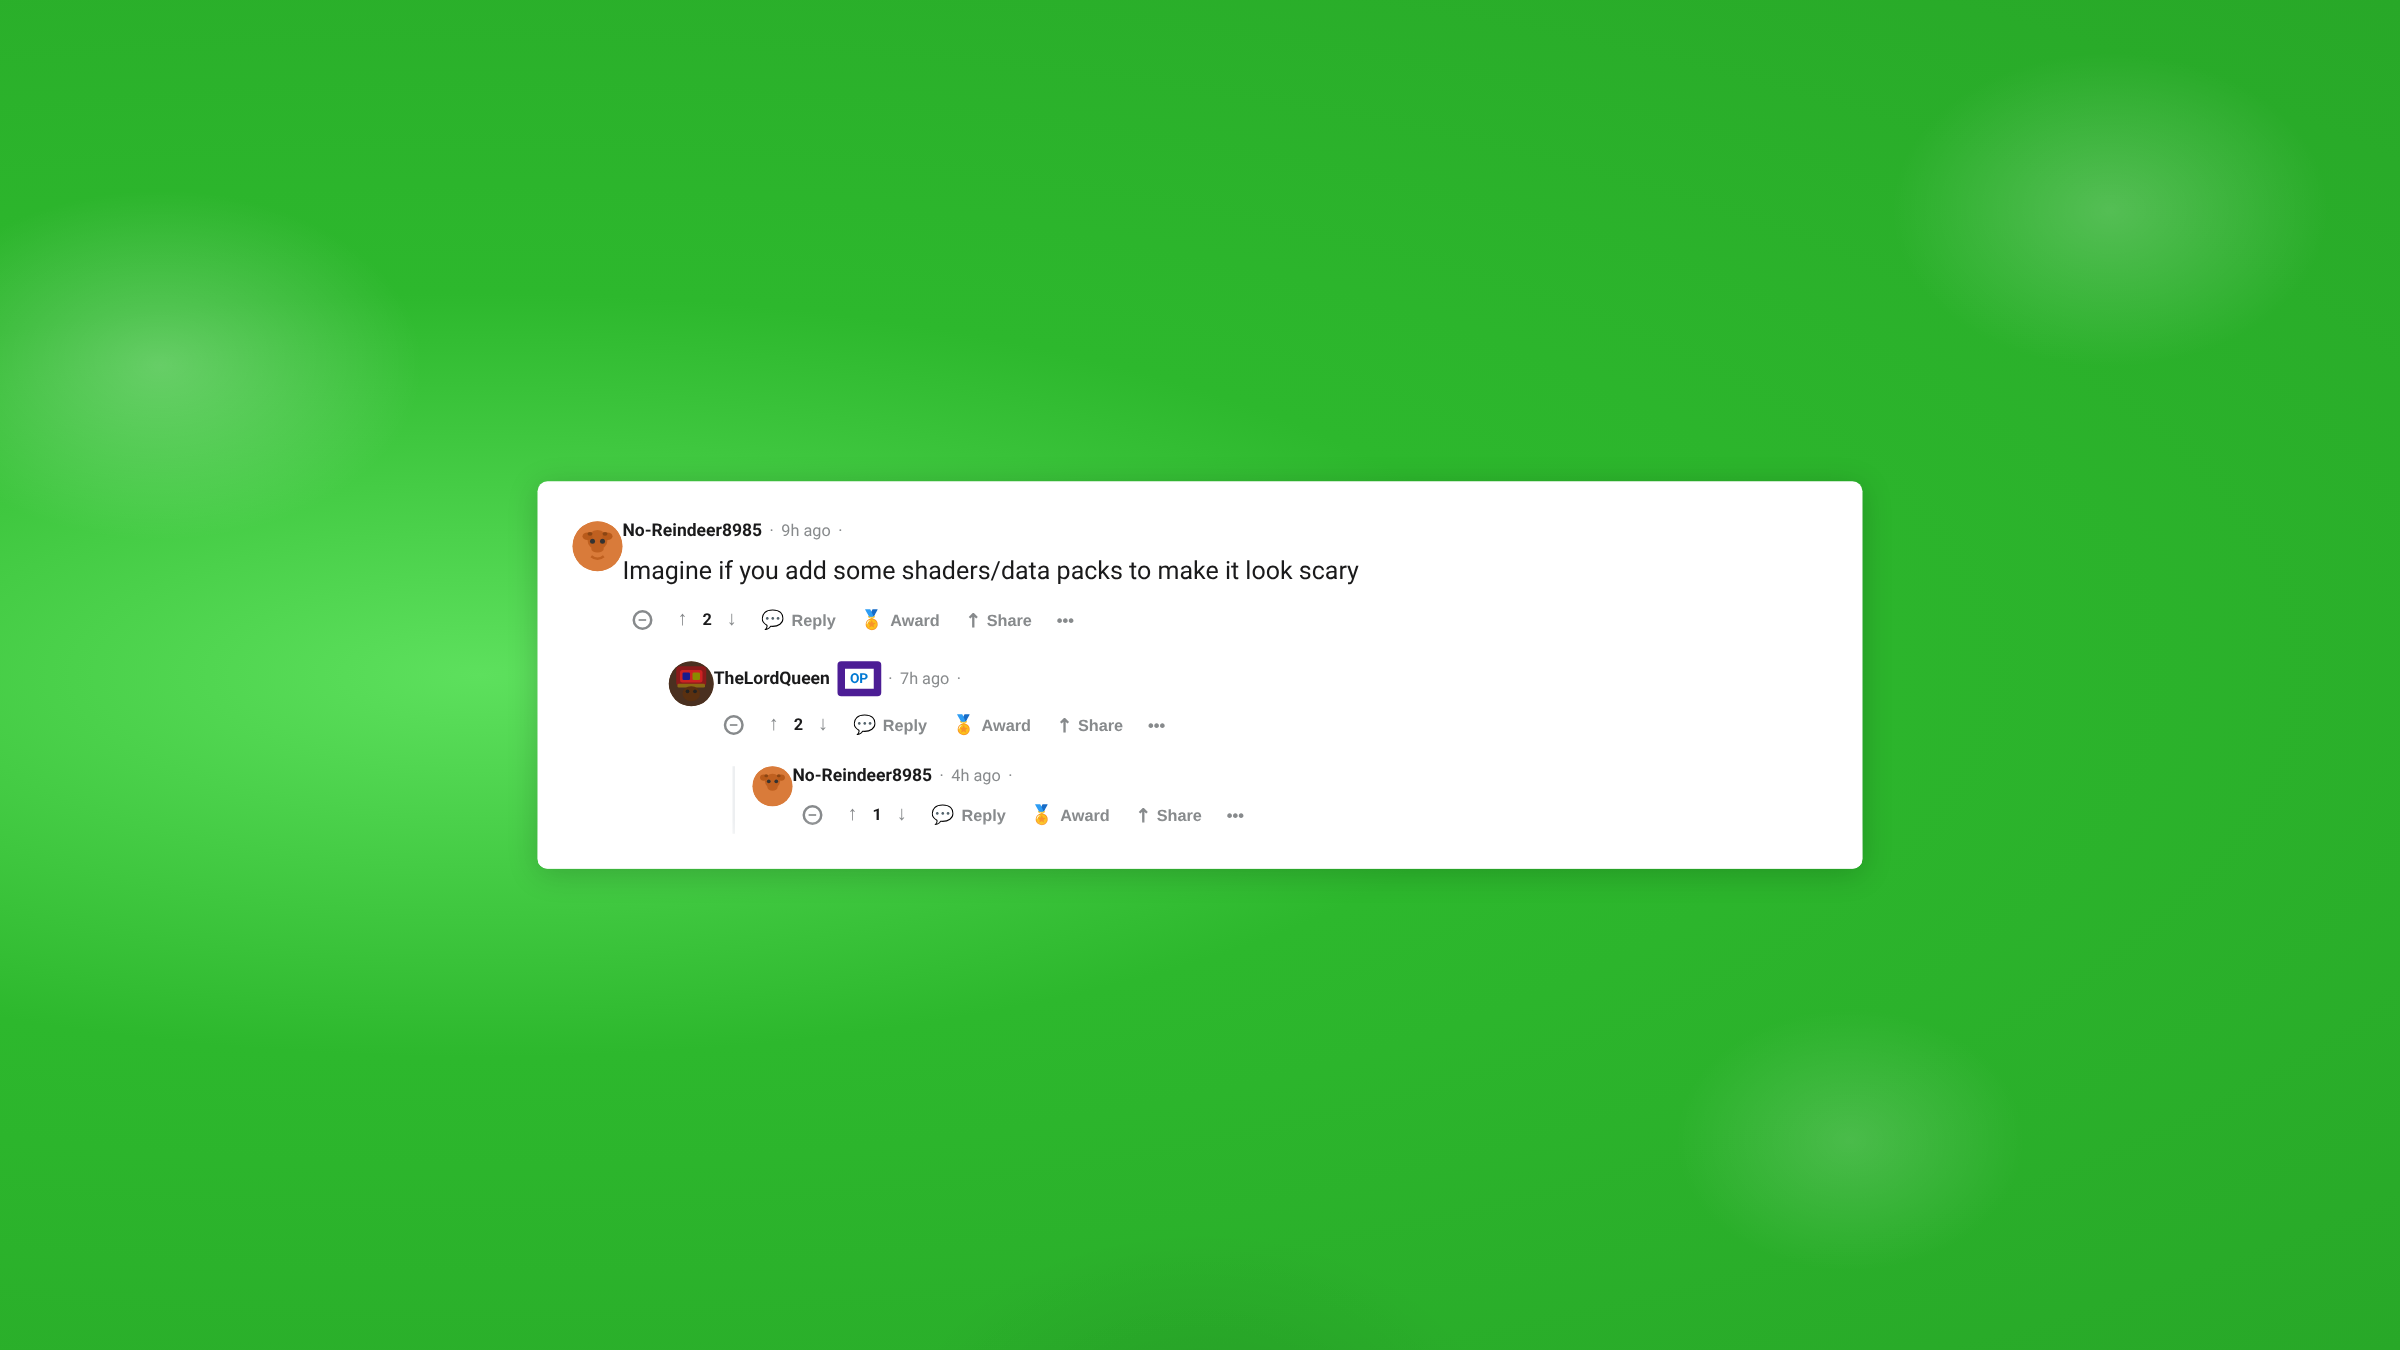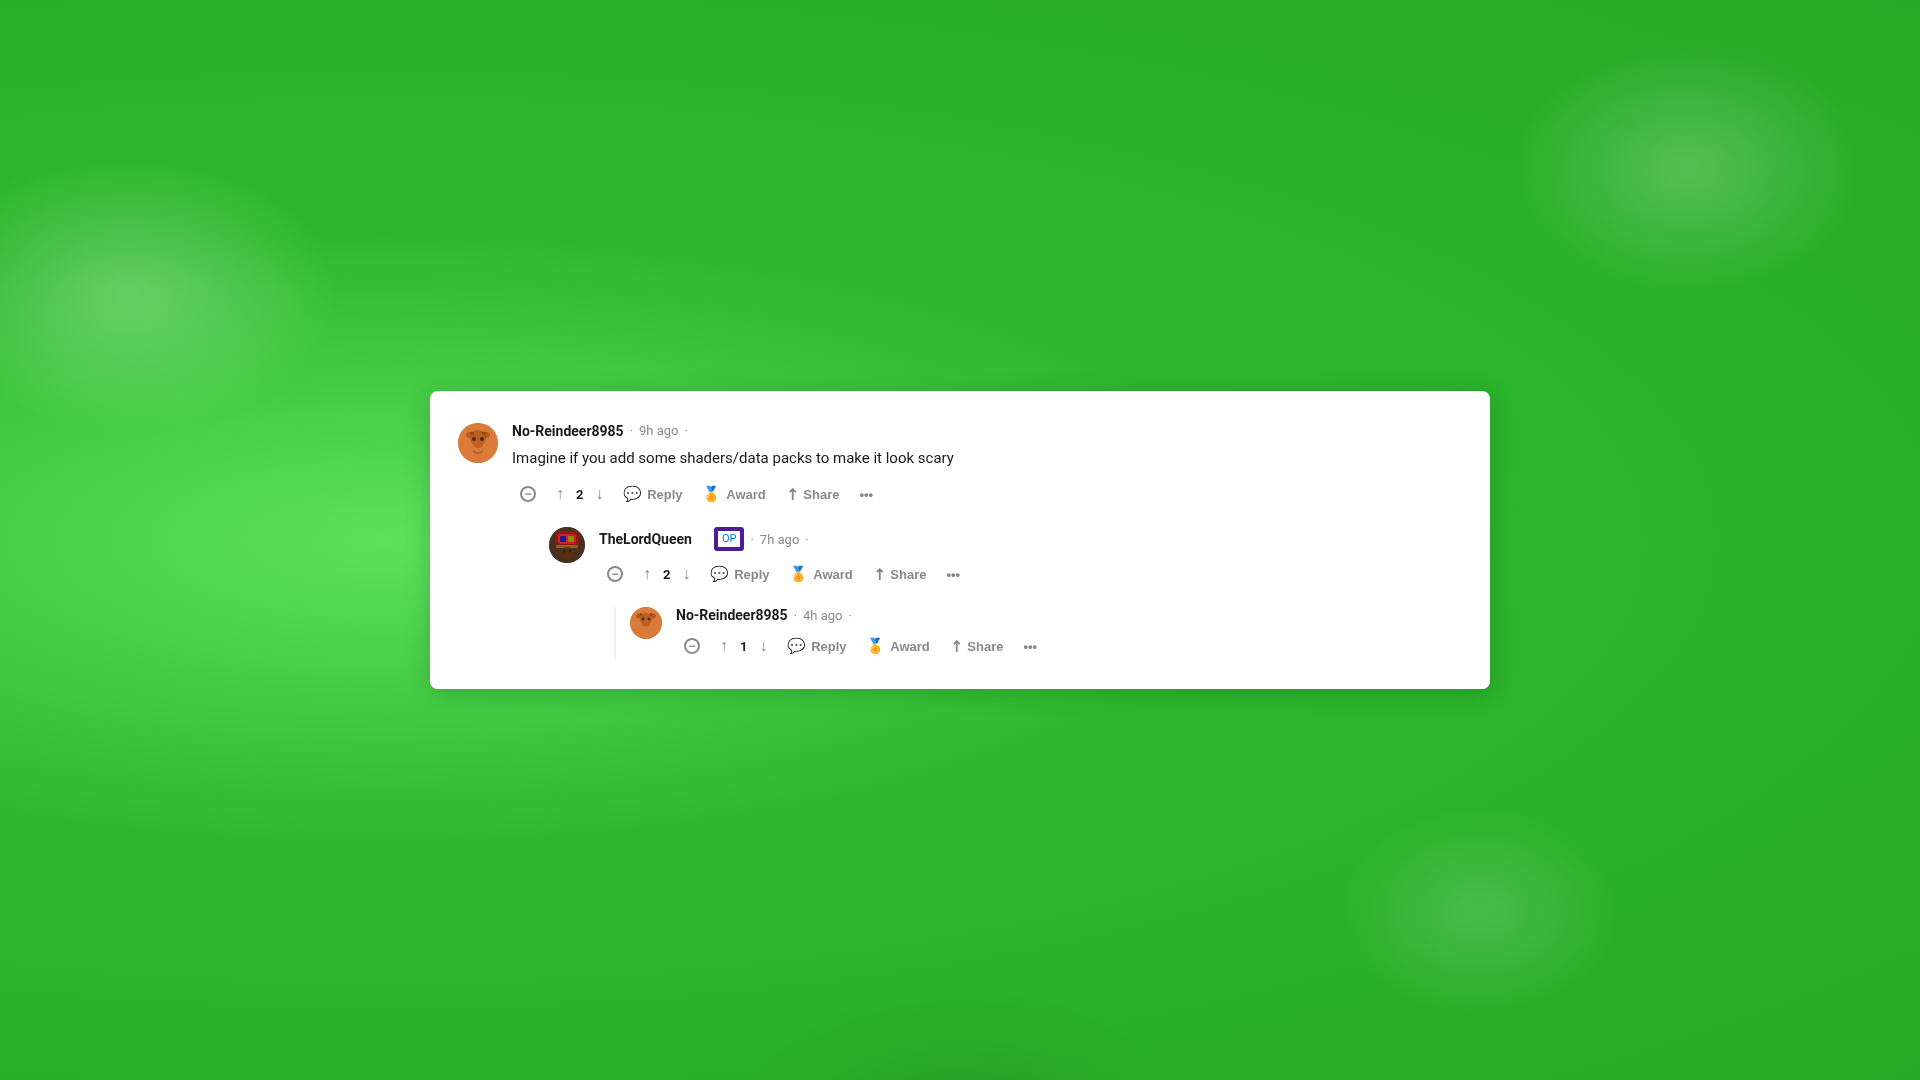--- a/index.html
+++ b/index.html
@@ -41,21 +41,20 @@
       border-radius: 8px;
       width: 1060px;
       padding: 32px 28px 28px 28px;
       box-shadow: 0 4px 24px rgba(0,0,0,0.18);
       overflow: hidden;
     }
 
     
     .comment {
       display: flex;
-      gap: 14px;
       margin-bottom: 0;
     }
 
     .avatar {
       width: 40px;
       height: 40px;
       border-radius: 50%;
       flex-shrink: 0;
       overflow: hidden;
       background: #d97b3a;
@@ -83,36 +82,35 @@
     }
 
     .username {
       font-weight: 700;
       font-size: 14px;
       color: #1a1a1b;
     }
 
     .op-badge {
       font-size: 11px;
-      font-weight: 400;
+      font-weight: 700;
       color: #0079d3;
-      border: 4px solid #4c1d95;
+      border: 6px solid #4c1d95;
       border-radius: 3px;
       padding: 0 4px;
       line-height: 16px;
-      margin-left: 16px;
     }
 
     .timestamp {
       font-size: 13px;
       color: #878a8c;
     }
 
     .comment-text {
-      font-size: 15px;
+      font-size: 20px;
       color: #1a1a1b;
       line-height: 1.5;
       margin-bottom: 10px;
     }
 
     .action-bar {
       display: flex;
       align-items: center;
       gap: 4px;
     }

